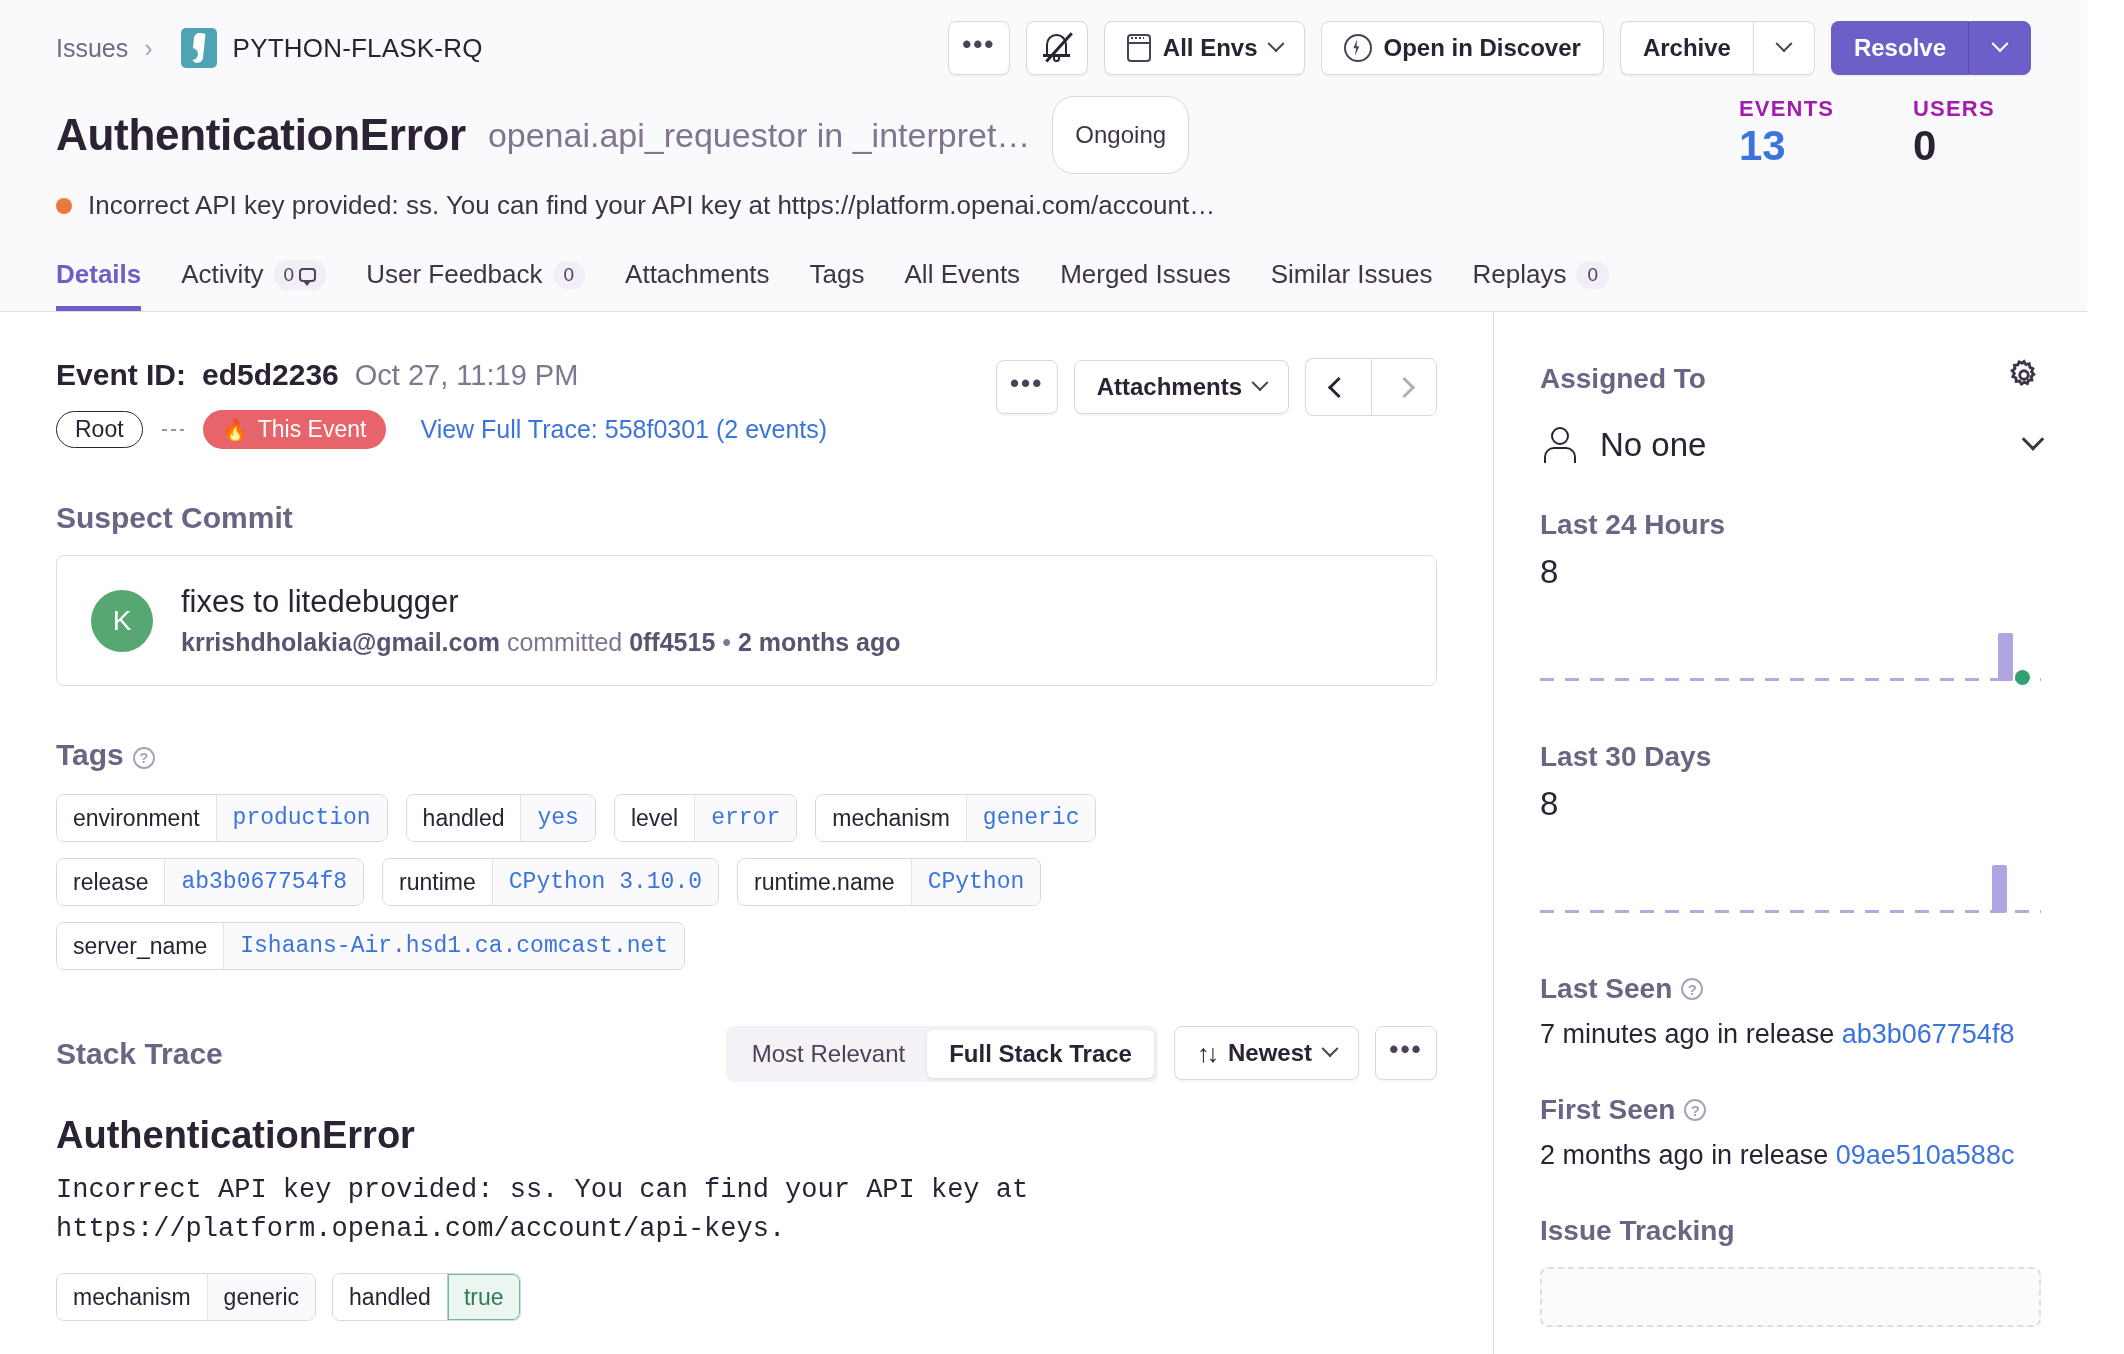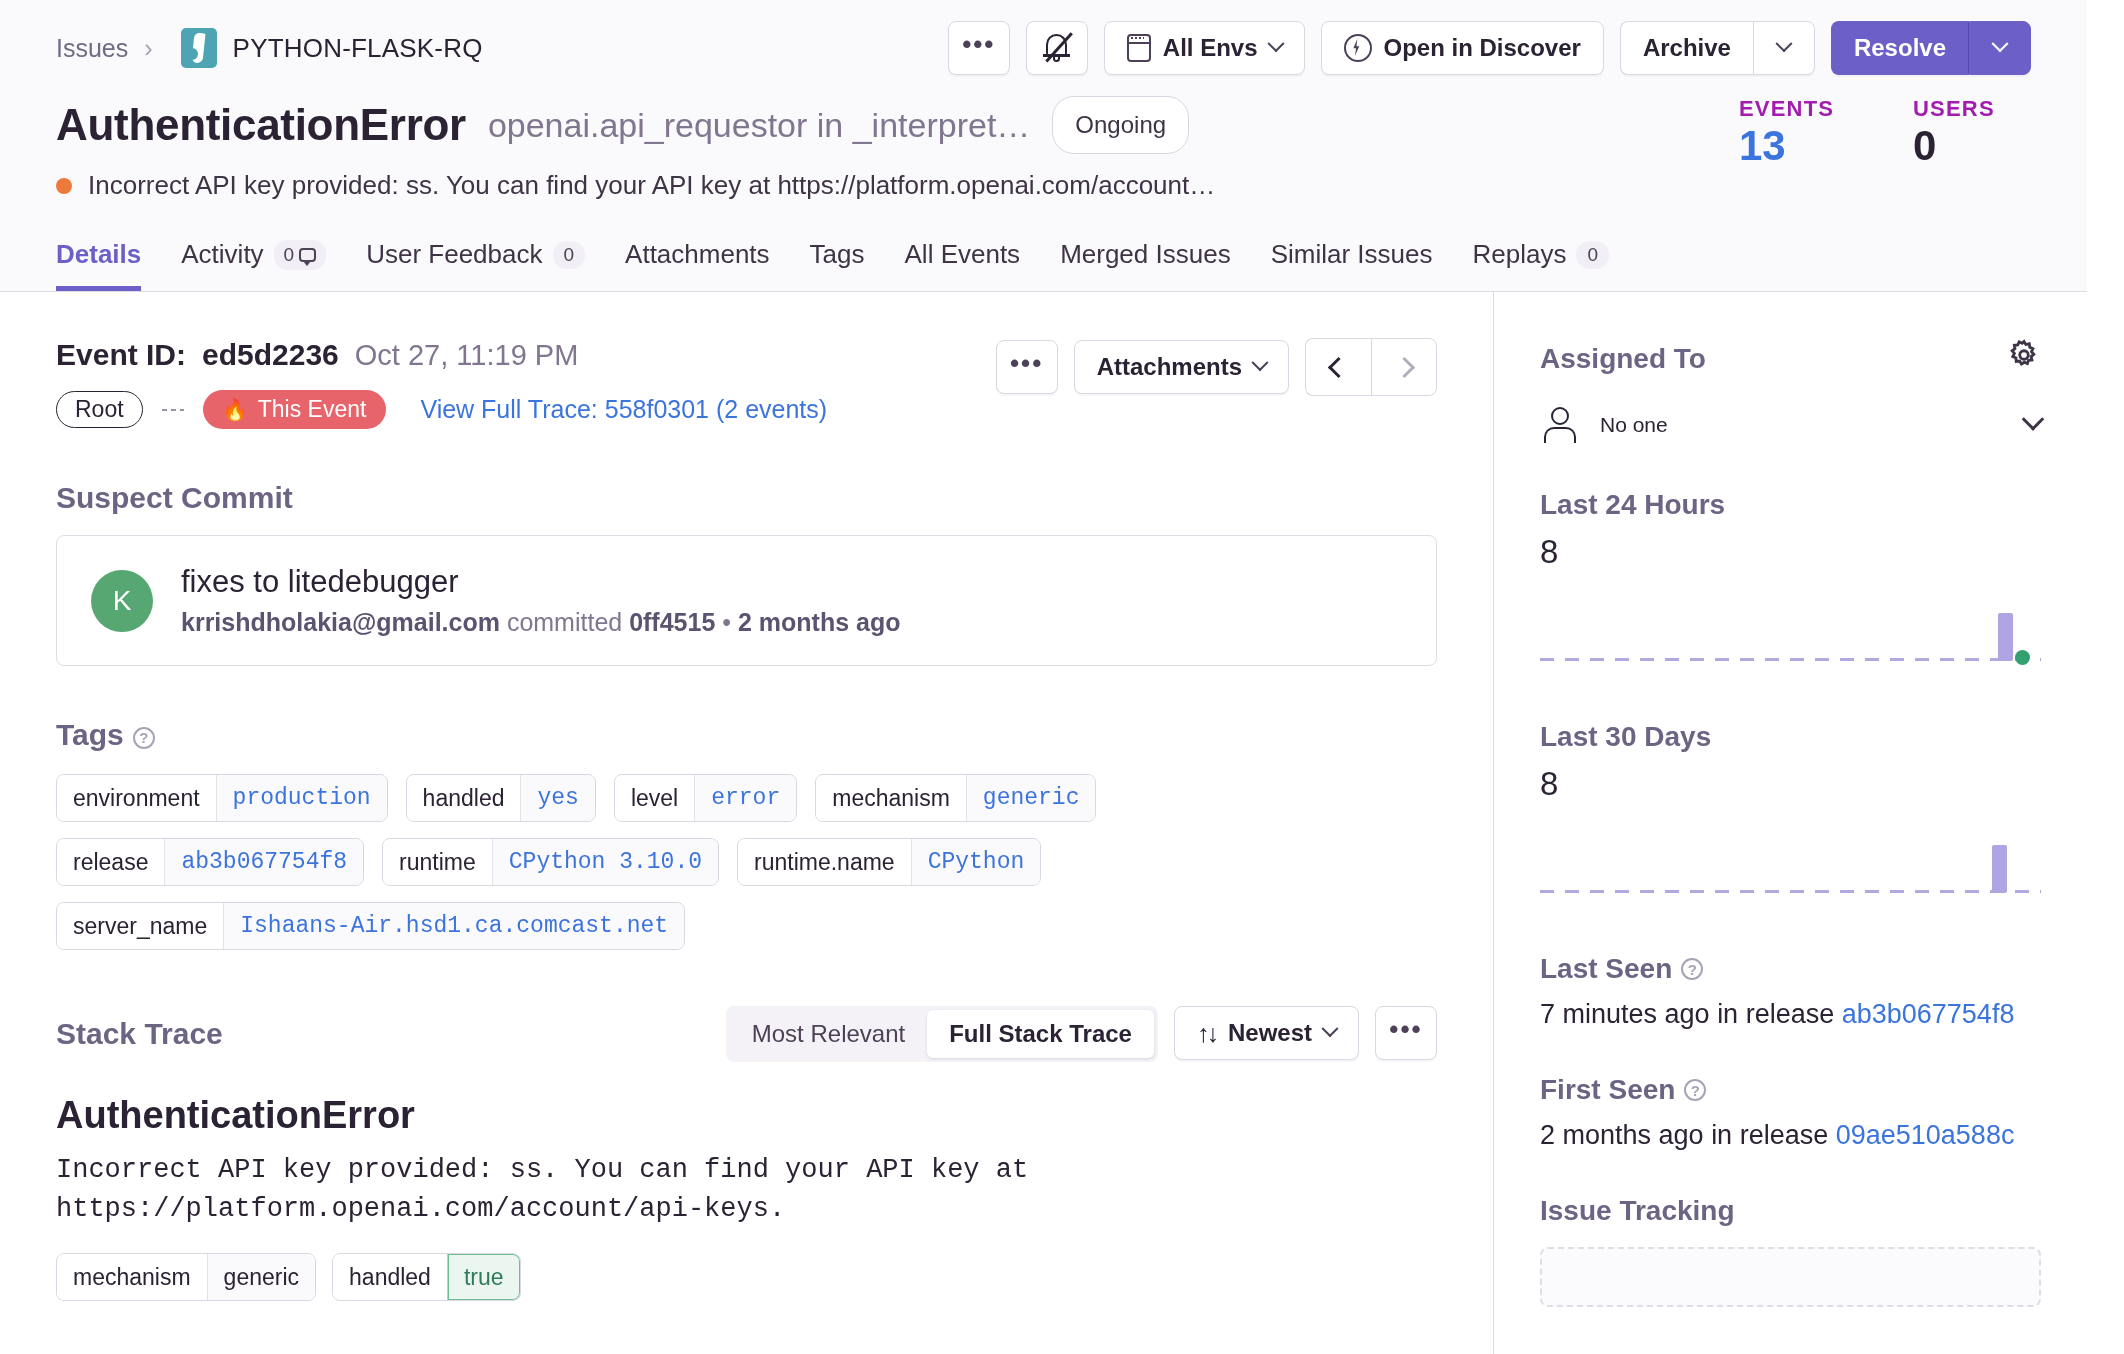--- a/index.html
+++ b/index.html
@@ -113,21 +113,21 @@
   }
 
   
   .hdr-row2 { display: flex; align-items: flex-start; padding-bottom: 18px; }
   .title-block { min-width: 0; }
   .title-line { display:flex; align-items:center; gap: 22px; }
   .err-type { font-size: 44px; font-weight: 700; color:#2b2233; letter-spacing:-.3px; white-space:nowrap;}
   .err-loc { font-size: 34px; color:#80768f; font-weight:400; white-space:nowrap; overflow:hidden; text-overflow:ellipsis; max-width:680px;}
   .badge-ongoing {
     border:1px solid #dbd6e1; background:#ffffff; border-radius:22px;
-    padding: 14px 22px; font-size: 24px; color:#3e3446; white-space:nowrap;
+    padding: 24px 22px; font-size: 24px; color:#3e3446; white-space:nowrap;
   }
   .culprit-line { display:flex; align-items:center; gap:16px; margin-top: 16px; }
   .dot-level { width:16px; height:16px; border-radius:50%; background:#ec7a3a; flex:0 0 auto;}
   .culprit-text { font-size:26px; color:#3e3446; white-space:nowrap; overflow:hidden; text-overflow:ellipsis; max-width:1240px;}
 
   .stats { margin-left:auto; display:flex; gap: 66px; padding-right: 10px; }
   .stat { text-align:left; min-width: 108px; }
   .stat-label { font-size: 22px; letter-spacing:1.2px; font-weight:700; color:#a21caf; text-transform:uppercase;}
   .stat-value { font-size: 42px; font-weight:700; }
   .stat-value.link { color:#3c74dd; }
@@ -249,21 +249,21 @@
   
   .side-sec { margin-bottom: 44px; }
   .side-title { font-size:28px; font-weight:700; color:#6d6484; display:flex; align-items:center; }
   .gear { margin-left:auto; cursor:pointer; }
   .assignee-row { display:flex; align-items:center; gap:20px; margin-top:26px; cursor:pointer;}
   .person {
     width:40px;height:40px;position:relative; flex:0 0 auto;
   }
   .person .h{position:absolute;left:11px;top:2px;width:18px;height:18px;border:2.8px solid #2b2233;border-radius:50%;}
   .person .b{position:absolute;left:4px;top:22px;width:32px;height:16px;border:2.8px solid #2b2233;border-bottom:none;border-radius:10px 10px 0 0;}
-  .assignee-name { font-size:21px; color:#2b2233; }
+  .assignee-name { font-size:33px; color:#2b2233; }
   .chev-down-lg {
     margin-left:auto; width:16px;height:16px;
     border-right:3px solid #3e3446;border-bottom:3px solid #3e3446;
     transform: rotate(45deg) translate(-4px,-4px);
   }
   .big-num { font-size:33px; color:#2b2233; margin-top:12px;}
   .spark { position:relative; height:96px; margin-top:10px; }
   .spark .baseline {
     position:absolute; left:0; right:0; bottom:16px; height:3px;
     background: repeating-linear-gradient(to right,#b3a9e0 0 14px,transparent 14px 25px);

